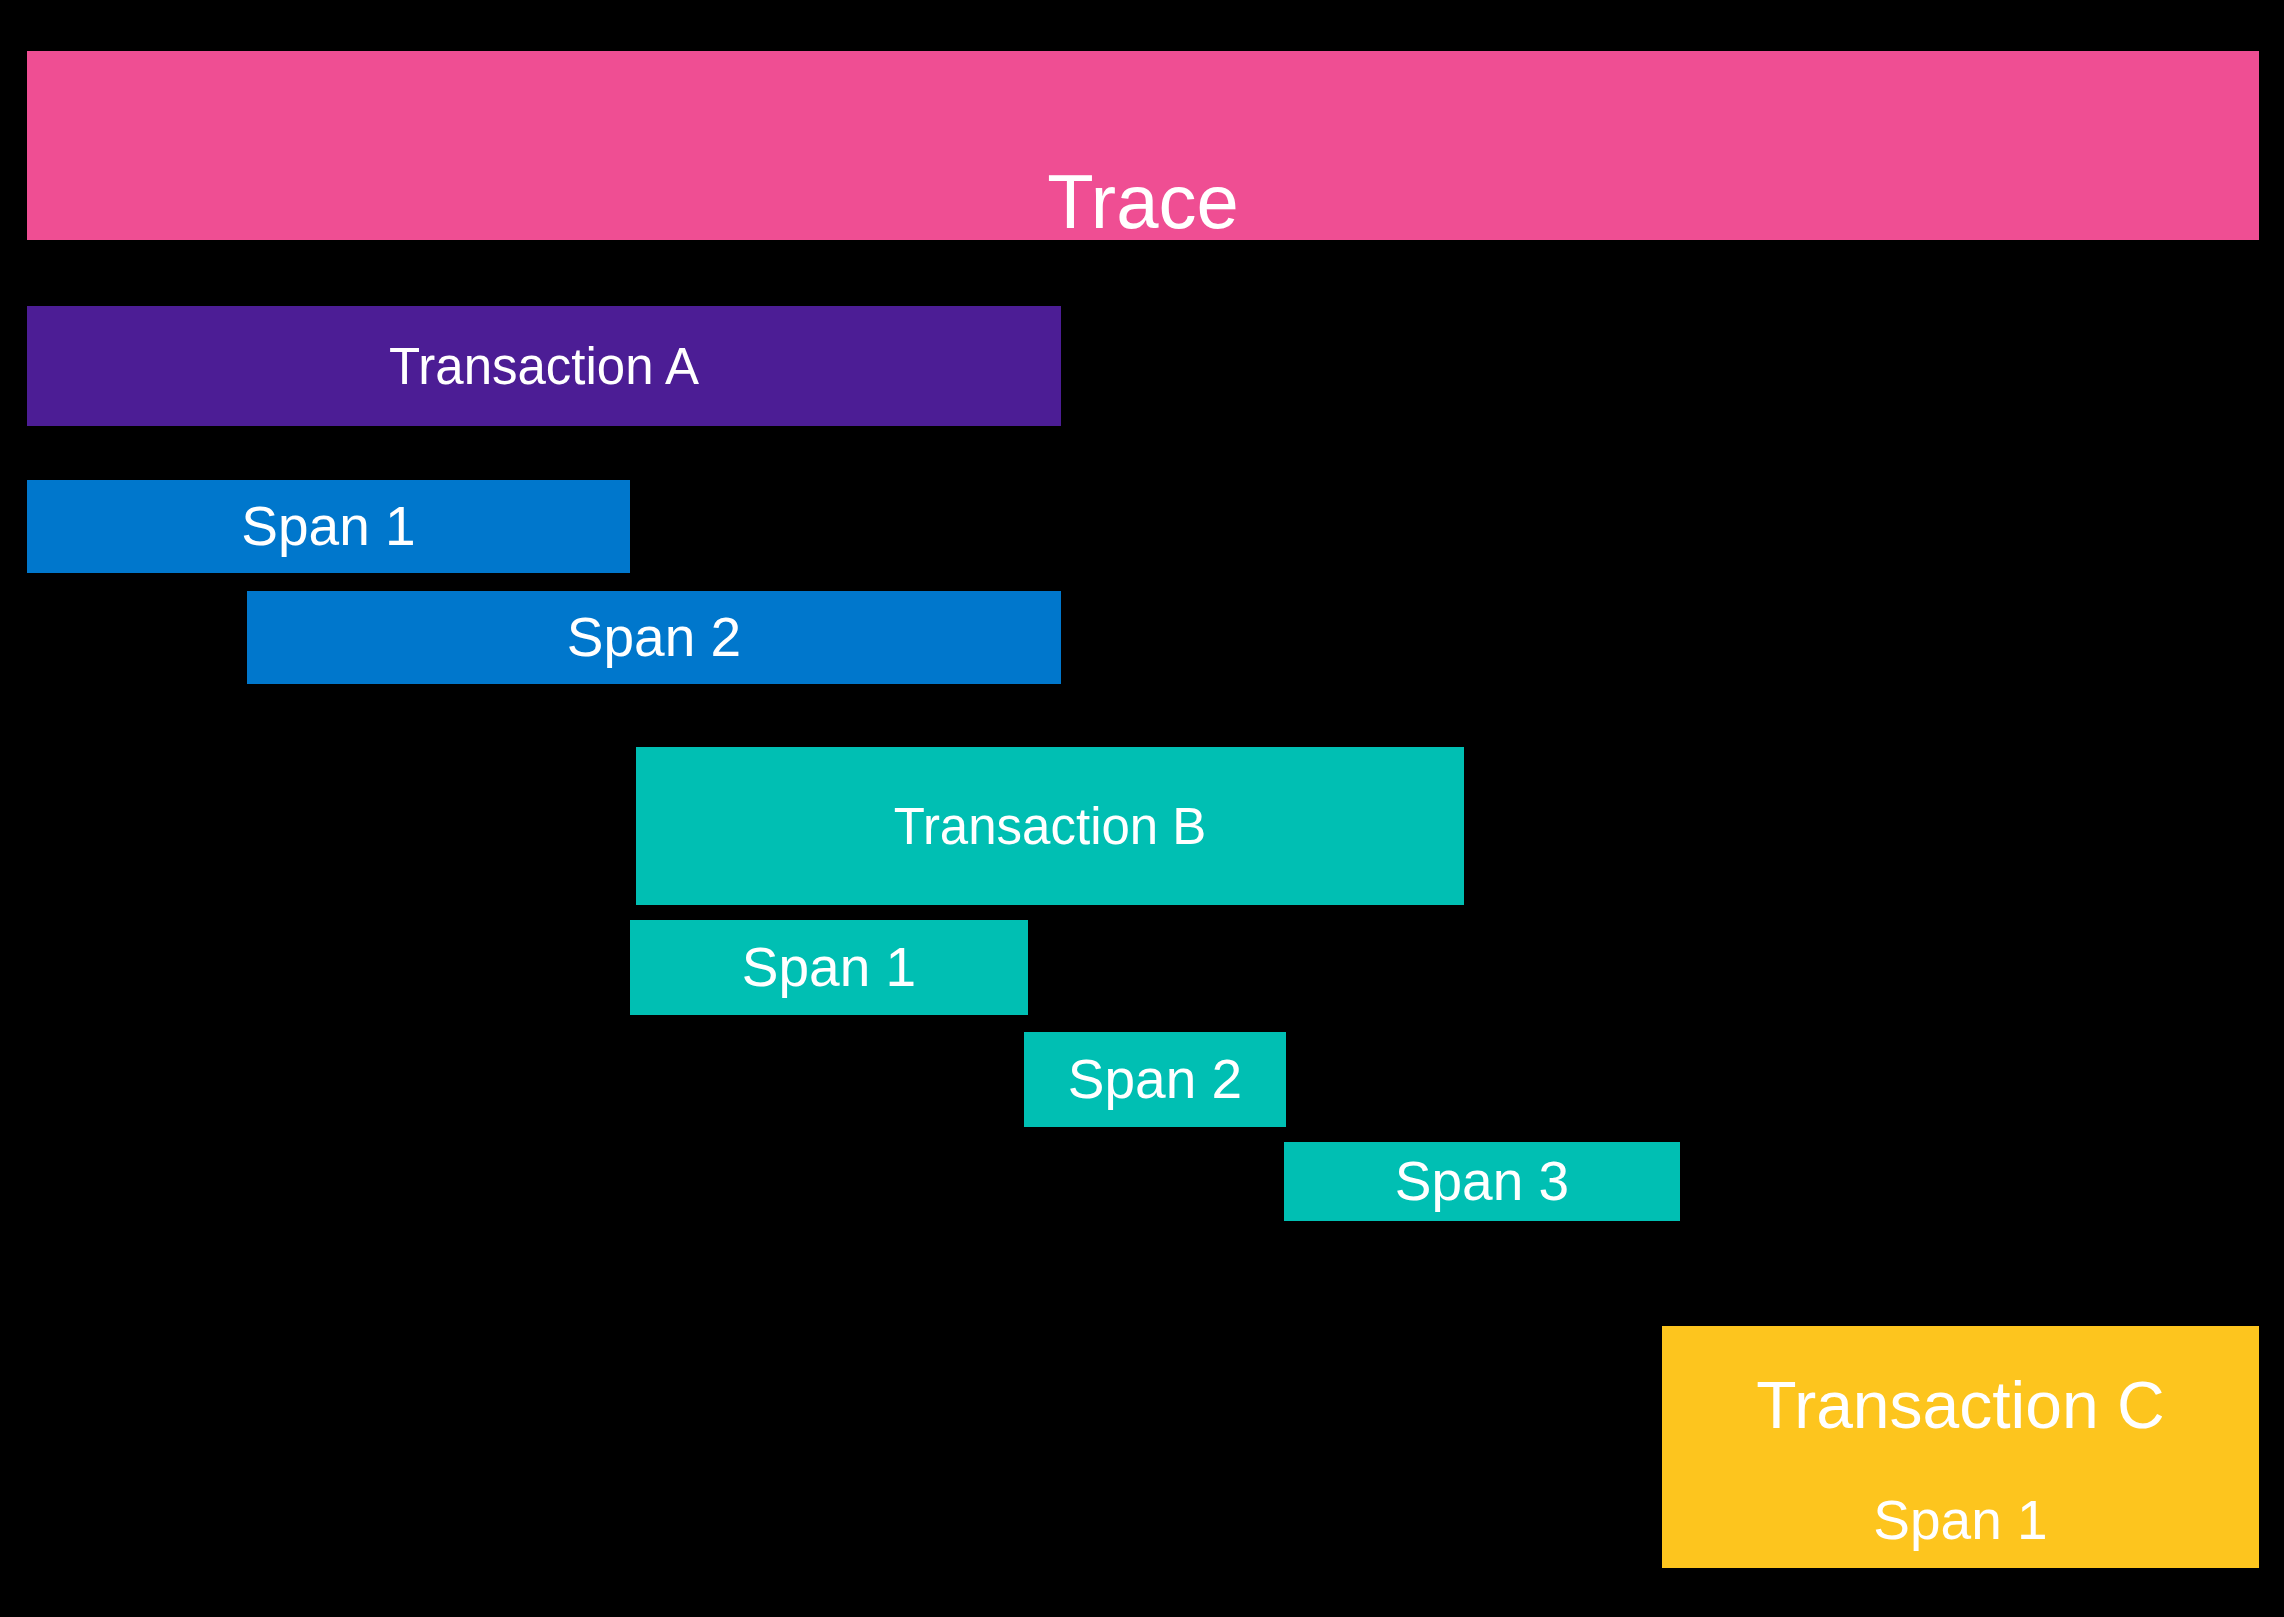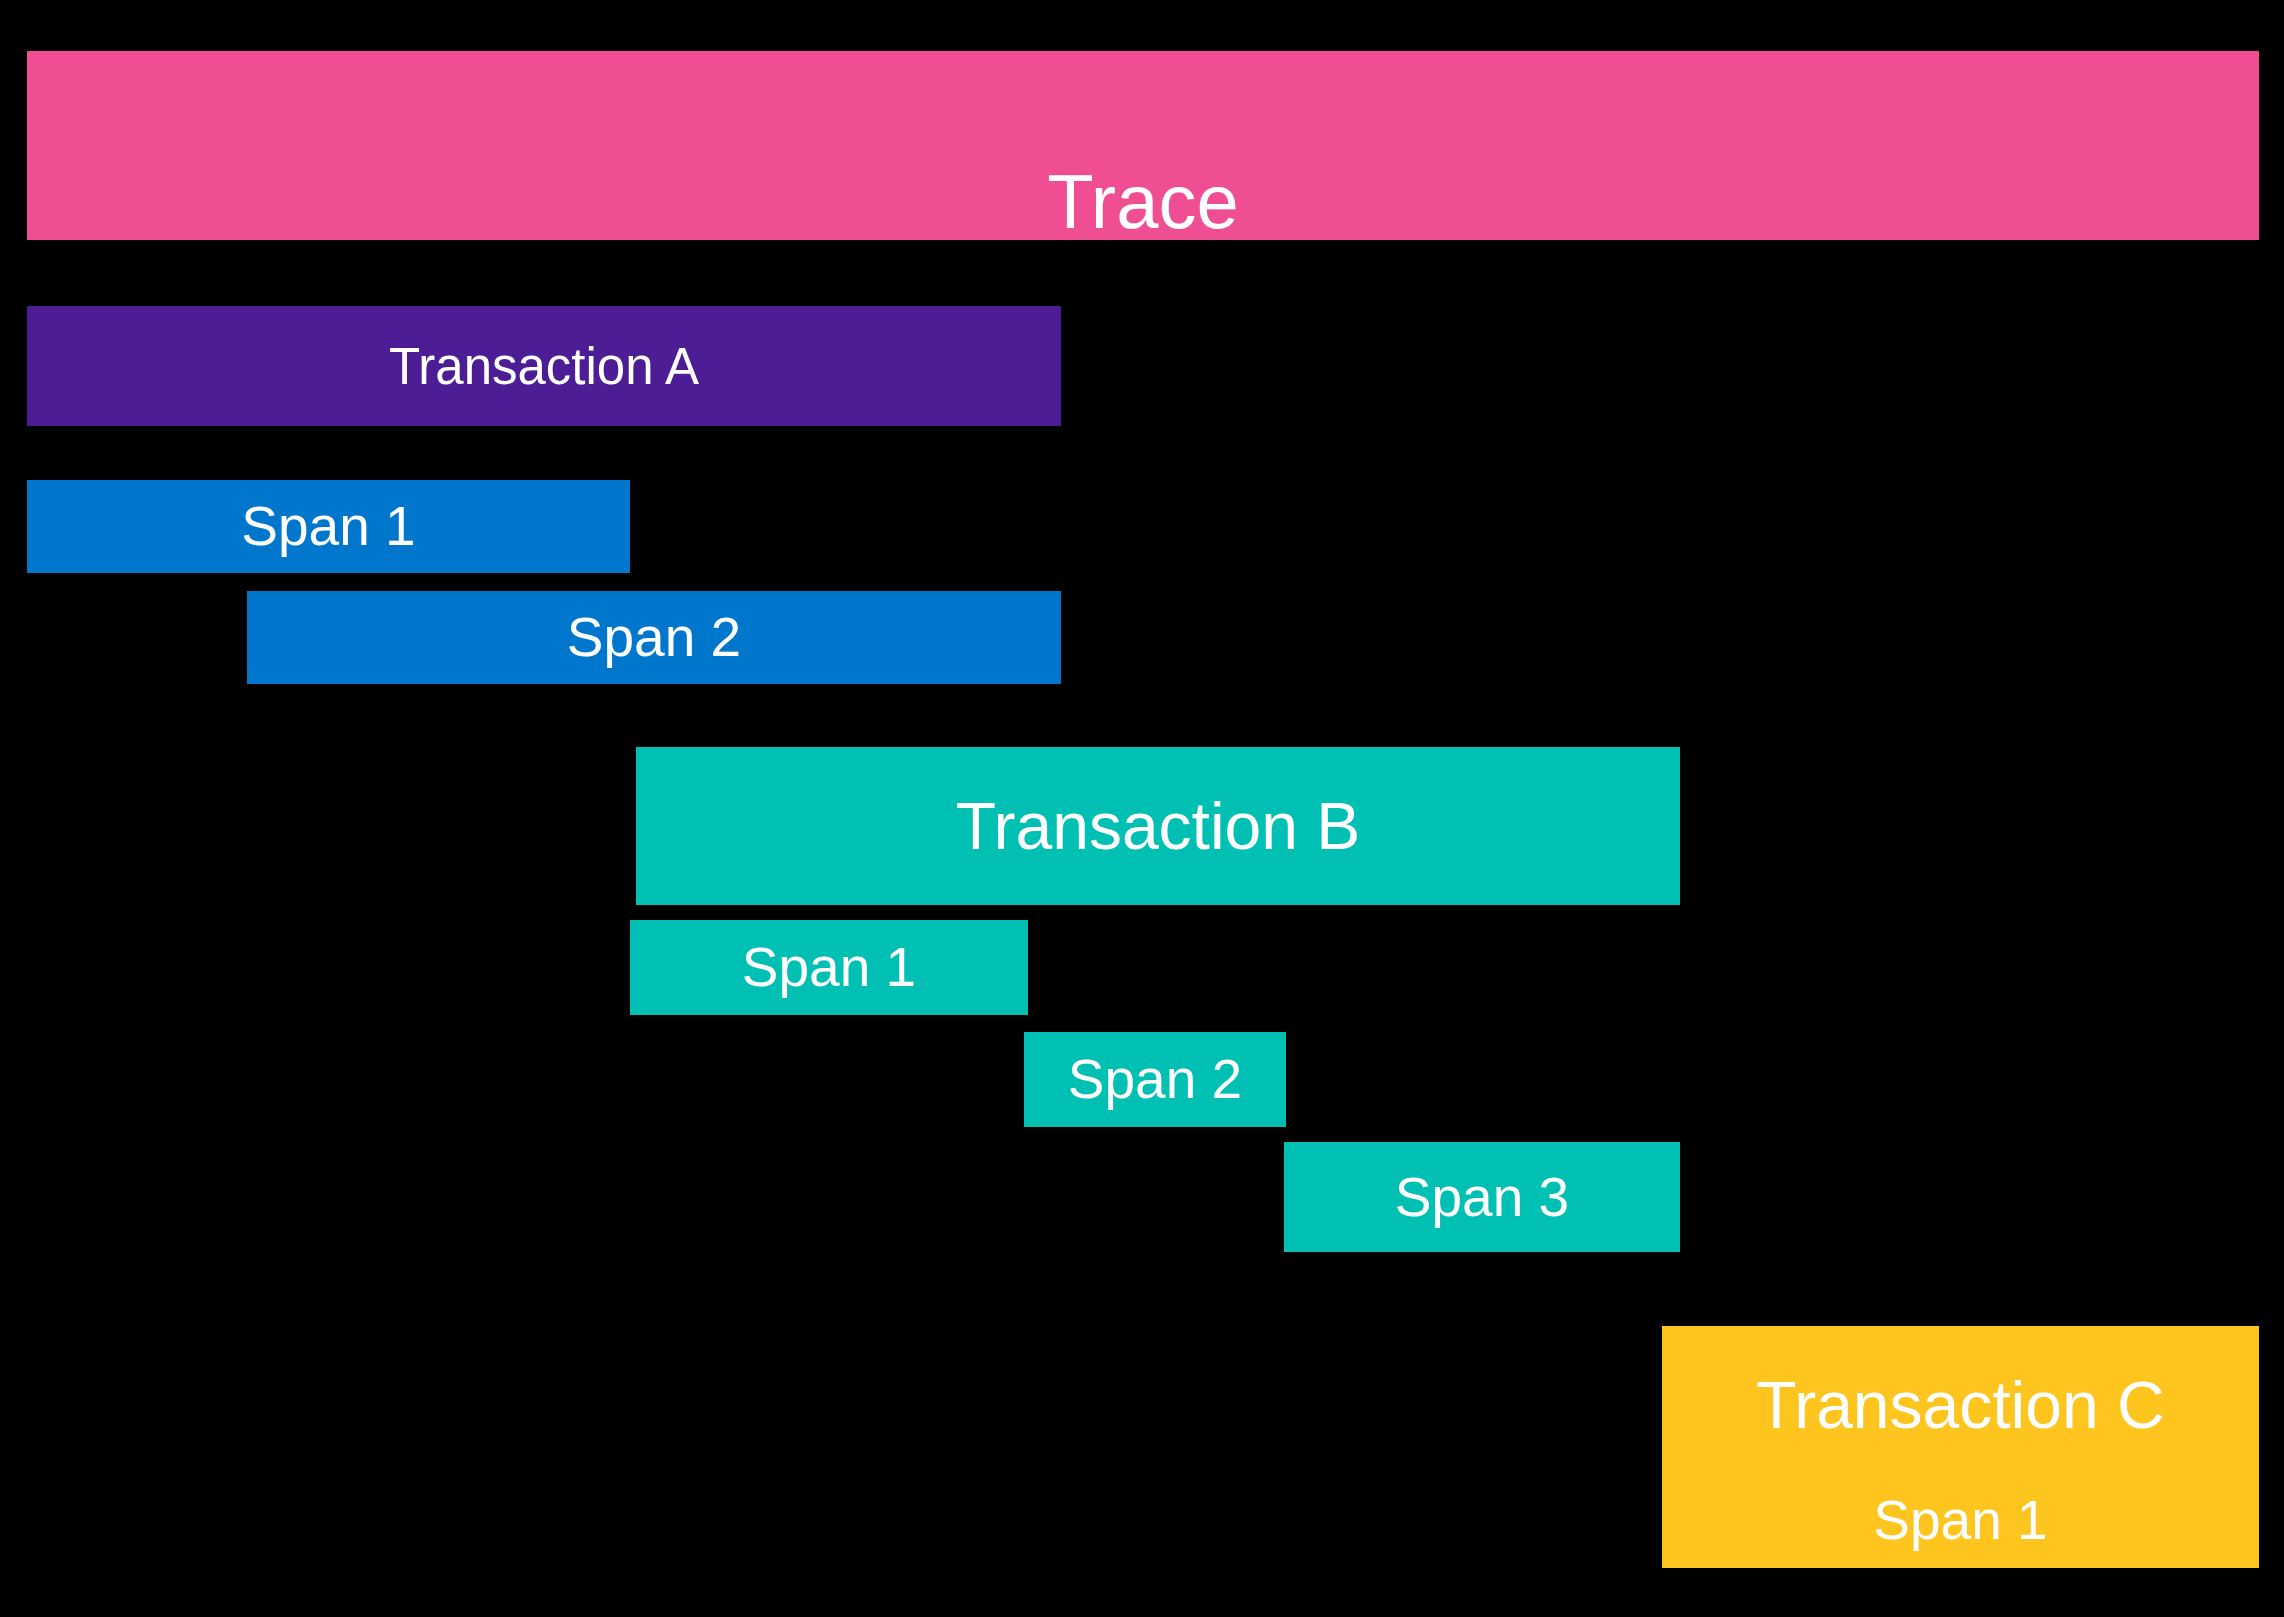--- a/index.html
+++ b/index.html
@@ -66,24 +66,24 @@
     width: 814px;
     height: 93px;
     background: #0077cc;
     font-size: 55px;
   }
 
   
   .txn-b {
     left: 636px;
     top: 747px;
-    width: 1044px;
+    width: 828px;
     height: 158px;
     background: #00bfb3;
-    font-size: 66px;
+    font-size: 51px;
   }
   .txn-b-span-1 {
     left: 630px;
     top: 920px;
     width: 398px;
     height: 95px;
     background: #00bfb3;
     font-size: 55px;
   }
   .txn-b-span-2 {
@@ -91,21 +91,21 @@
     top: 1032px;
     width: 262px;
     height: 95px;
     background: #00bfb3;
     font-size: 55px;
   }
   .txn-b-span-3 {
     left: 1284px;
     top: 1142px;
     width: 396px;
-    height: 110px;
+    height: 79px;
     background: #00bfb3;
     font-size: 55px;
   }
 
   
   .txn-c {
     left: 1662px;
     top: 1300px;
     width: 597px;
     height: 158px;

